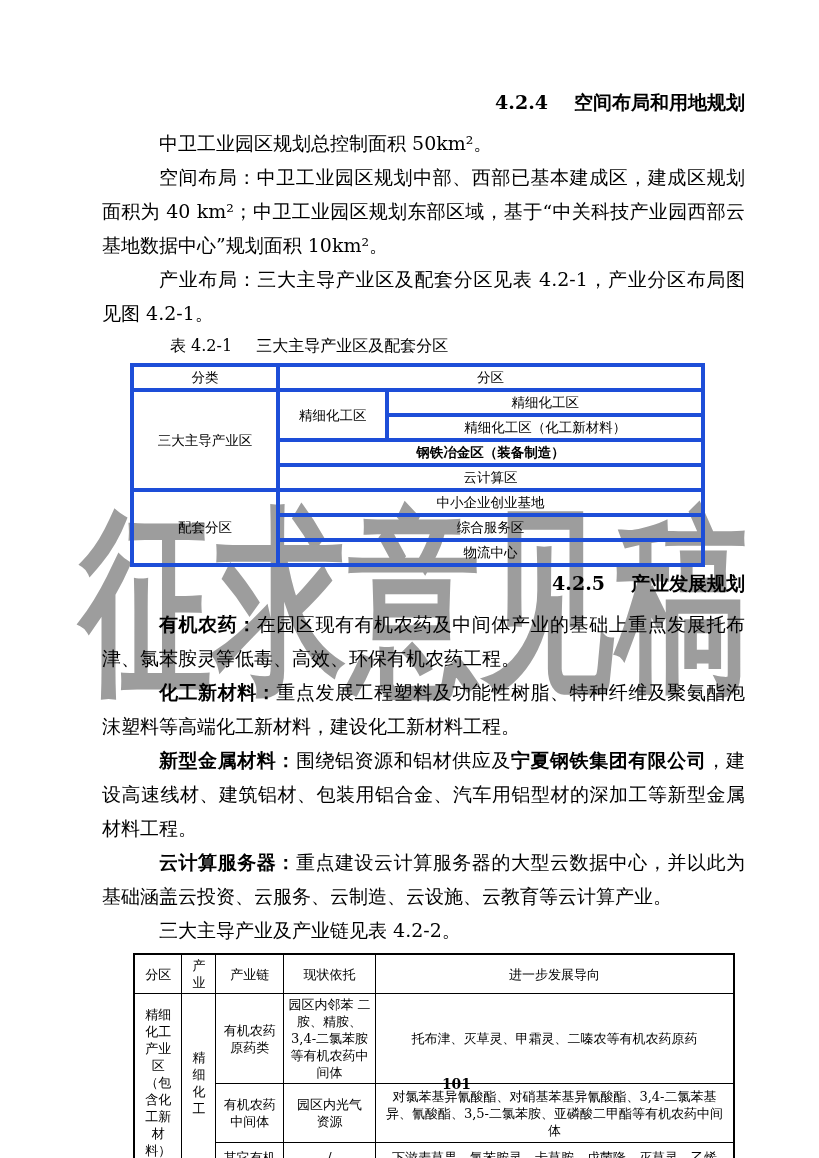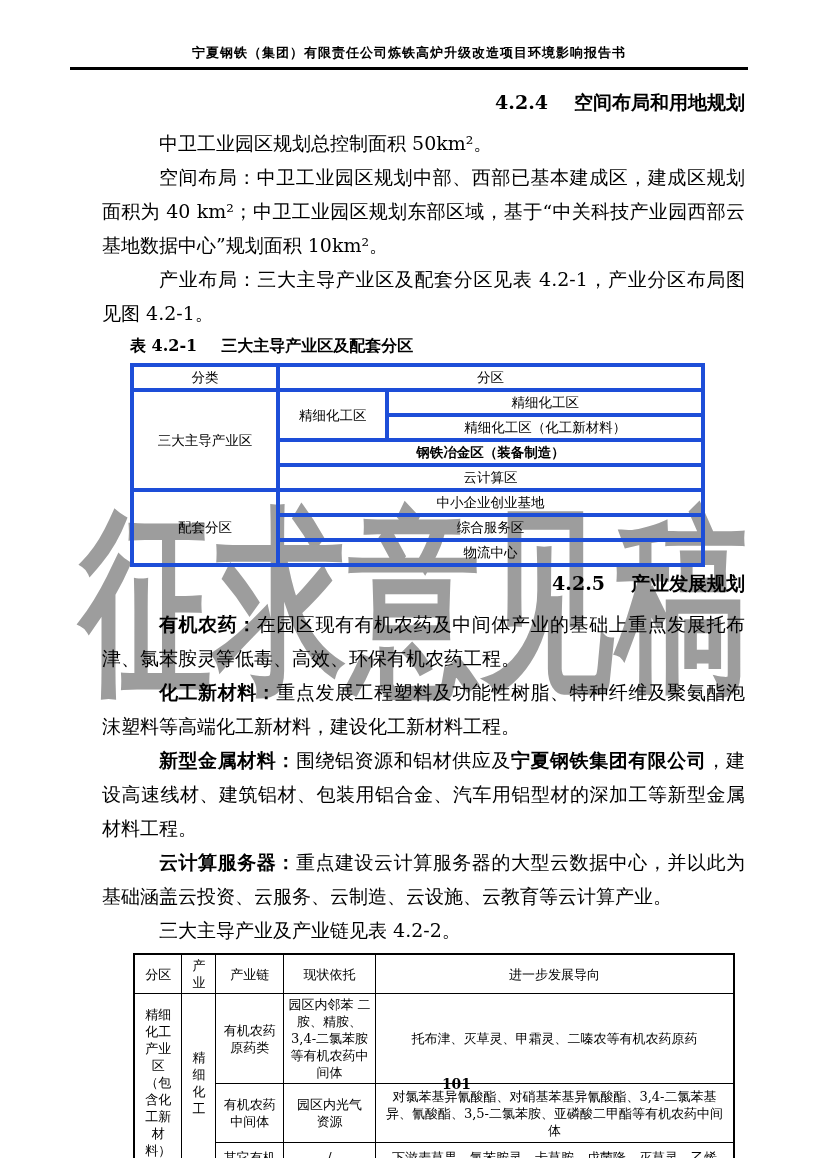--- a/index.html
+++ b/index.html
@@ -13,45 +13,41 @@
              font-family:"DejaVu Serif",serif;}
   .doc-header{position:absolute;left:70px;top:44px;width:678px;z-index:1;}
   .doc-header .title{text-align:center;font-size:13px;font-weight:bold;letter-spacing:1px;}
   .doc-header .rule{margin-top:5px;border-bottom:3px solid #000;height:0;}
   .content{position:absolute;left:102px;top:72px;width:643px;z-index:1;}
   .sec-heading{font-size:19px;font-weight:bold;margin:18px 0 0 0;text-indent:57px;text-align:right;}
   .sec-heading .sec-num{margin-right:26px;}
   .body-p{font-size:19px;line-height:34px;text-align:justify;text-indent:57px;margin:0;}
   .body-p.mt{margin-top:10px;}
   .b{font-weight:bold;}
-  .caption{font-size:16px;font-weight:bold;margin:6px 0 0 28px;}
+  .caption{font-size:16px;font-weight:normal;margin:6px 0 0 68px;}
   .caption .cap-title{margin-left:24px;}
   table{border-collapse:collapse;border:2px solid #000;}
   .t1{width:575px;margin:6px 0 0 28px;font-size:13.5px;line-height:17px;}
   .t1 td{border:4px solid #1d4ed8;text-align:center;vertical-align:middle;padding:2px 4px;height:16px;}
   .t2{width:602px;margin:6px 0 0 31px;font-size:13px;line-height:17px;}
   .t2 td{border:1px solid #000;text-align:center;vertical-align:middle;padding:2px 4px;white-space:pre-line;}
   .t2 .hdr td{height:34px;}
   .t2 .r1 td{height:68px;}
   .t2 .r2 td{height:54px;}
   .t2 .r3 td{height:24px;}
   .page-number{position:absolute;top:1076px;left:0;width:819px;text-align:center;
                font-size:14px;font-weight:bold;z-index:1;margin-left:47px;}
 </style>
 </head>
 <body>
 
 <div class="page">
 
   <div class="watermark">征求意见稿</div>
 
-  <div class="doc-header">
-    <div class="title">宁夏钢铁（集团）有限责任公司炼铁高炉升级改造项目环境影响报告书</div>
-    <div class="rule"></div>
-  </div>
 
   <div class="content">
 
     <p class="sec-heading"><span class="sec-num">4.2.4</span><span>空间布局和用地规划</span></p>
 
     <p class="body-p mt">中卫工业园区规划总控制面积 50km²。</p>
     <p class="body-p">空间布局：中卫工业园区规划中部、西部已基本建成区，建成区规划面积为 40 km²；中卫工业园区规划东部区域，基于“中关科技产业园西部云基地数据中心”规划面积 10km²。</p>
     <p class="body-p">产业布局：三大主导产业区及配套分区见表 4.2-1，产业分区布局图见图 4.2-1。</p>
 
     <p class="caption"><span>表 4.2-1</span><span class="cap-title">三大主导产业区及配套分区</span></p>

